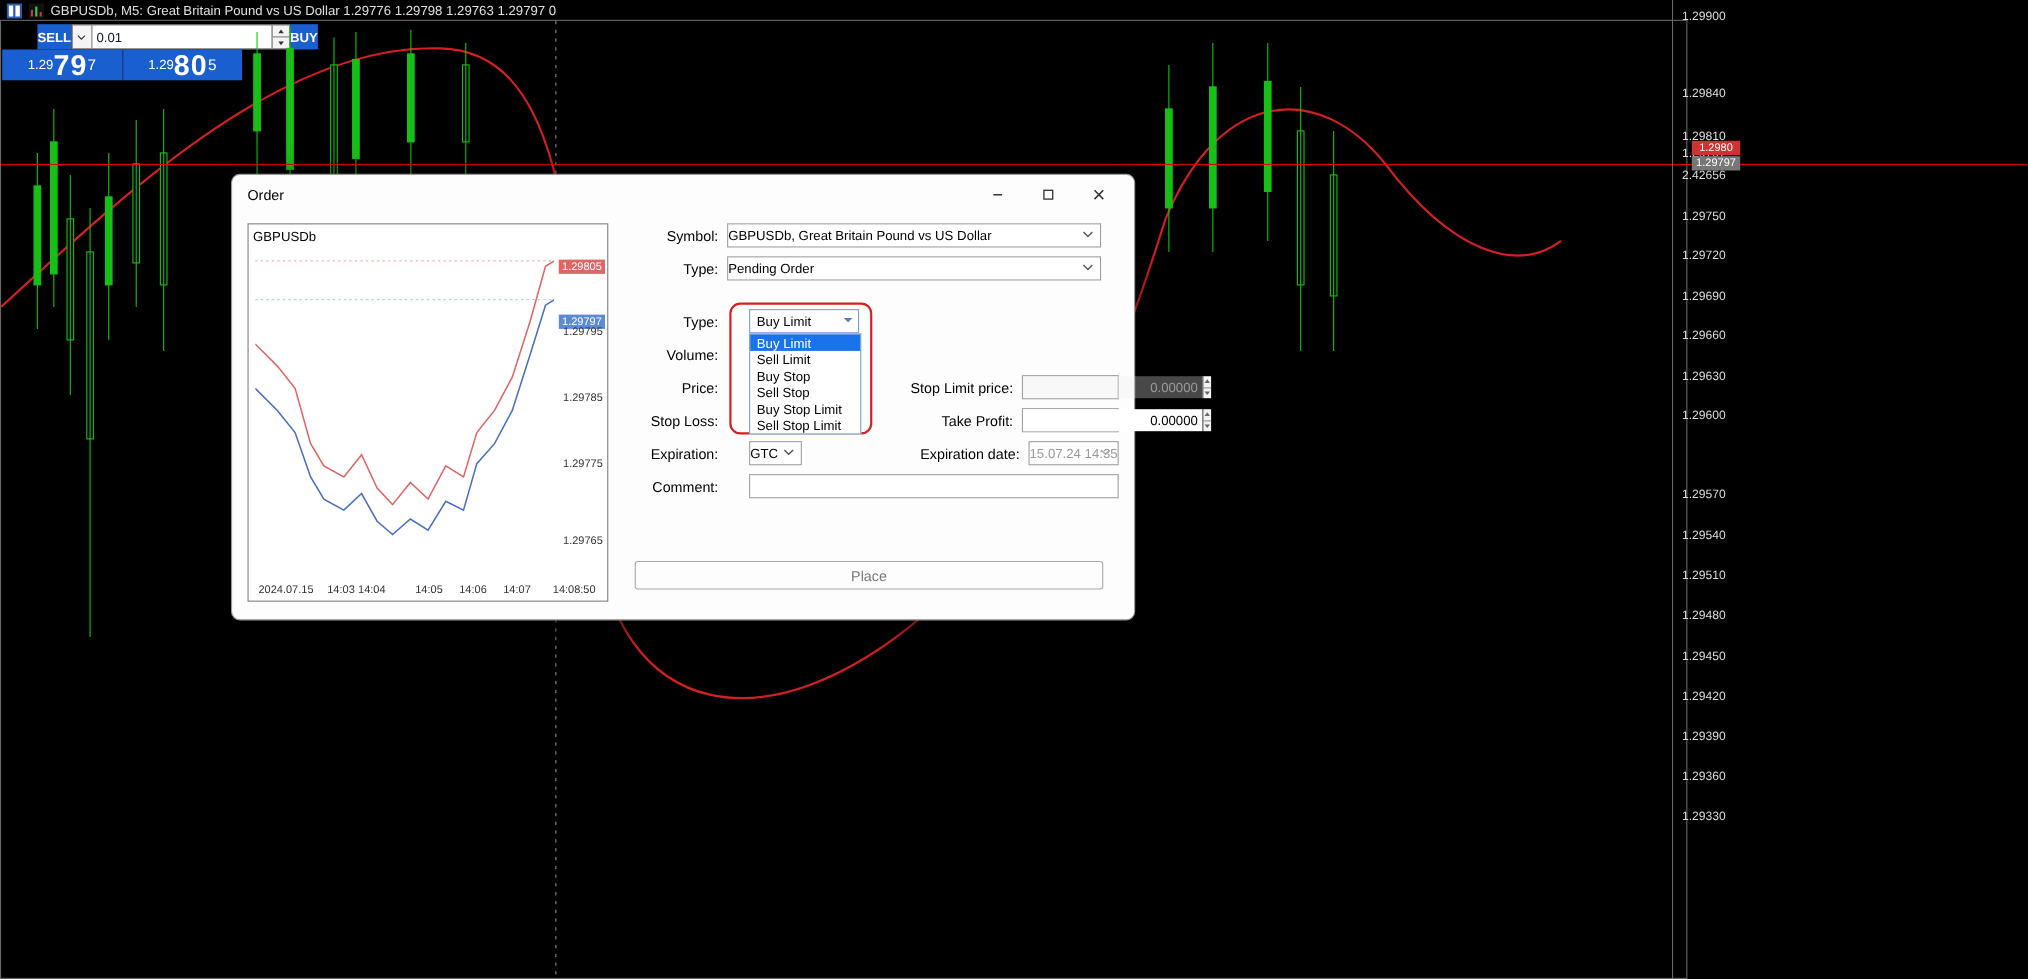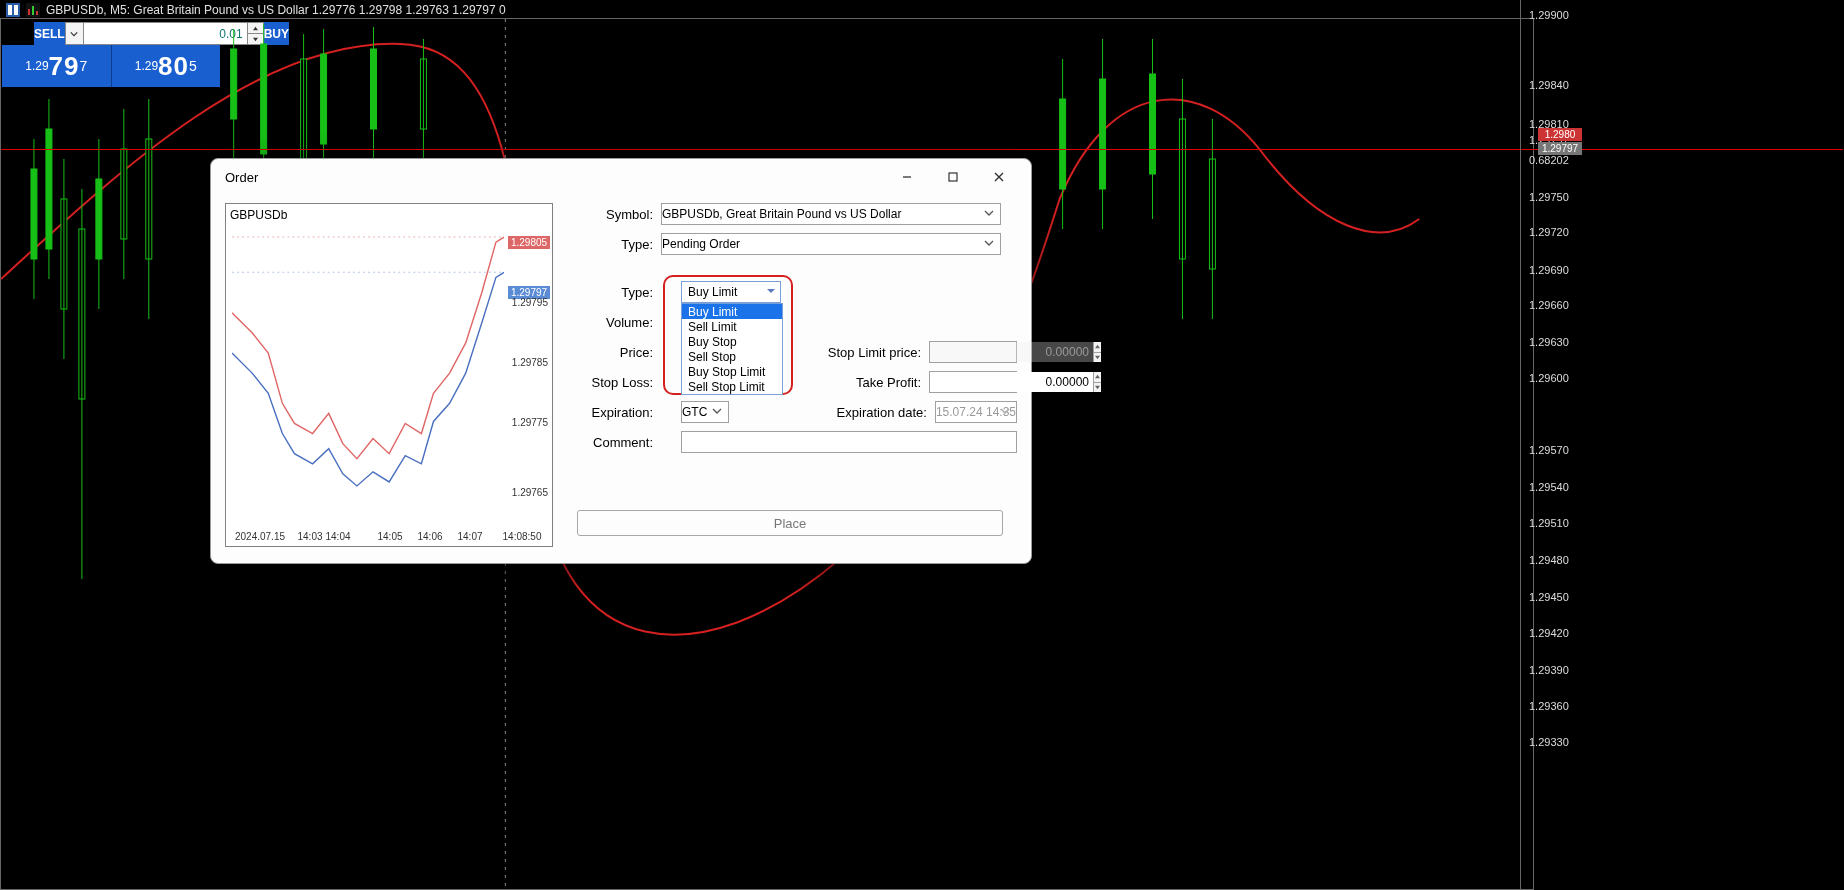--- a/index.html
+++ b/index.html
@@ -42,34 +42,34 @@
   .oc-vol-wrap {
     flex:1; height:23px; display:flex;
     border:1px solid #888;
   }
   .oc-vol-dd {
     width:18px; background:#f4f4f4; border-right:1px solid #888;
     display:flex; align-items:center; justify-content:center; cursor:pointer;
   }
   .oc-vol-dd svg{width:8px;height:8px;}
   .oc-vol-input {
-    flex:1; background:#fff; color:#0f766e; font-size:12px;
-    text-align:right; padding:2px 4px; border:none; outline:none;
+    flex:1; background:#fff; color:#0f172a; font-size:12px;
+    text-align:left; padding:2px 4px; border:none; outline:none;
   }
   .oc-vol-spin {
     width:16px; display:flex; flex-direction:column;
   }
   .oc-vol-spin div{
     flex:1; background:#f4f4f4; border-left:1px solid #888;
     display:flex; align-items:center; justify-content:center; cursor:pointer;
   }
   .oc-vol-spin div:first-child{border-bottom:1px solid #888;}
   .oc-vol-spin svg{width:7px;height:5px;}
   .oc-price-row {
-    position:absolute; top:23px; left:0; width:100%; height:42px;
+    position:absolute; top:23px; left:0; width:100%; height:28px;
     display:flex;
   }
   .oc-price {
     flex:1; background:#1a5fd0; color:#fff;
     display:flex; align-items:center; justify-content:center;
     cursor:pointer; position:relative;
   }
   .oc-price.sell{ border-right:1px solid #0d3c88;}
   .oc-price .big{ font-size:26px; font-weight:700; letter-spacing:1px;}
   .oc-price .sm{ font-size:12px; }
@@ -318,21 +318,21 @@
   </svg>
 
   <div class="hline-red" style="top:130px;right:-310px;left:0;"></div>
 </div>
 
 <div class="price-scale">
   <div class="yt" style="top:15px">1.29900</div>
   <div class="yt" style="top:85px">1.29840</div>
   <div class="yt" style="top:124px">1.29810</div>
   <div class="yt" style="top:140px">1.29797</div>
-  <div class="yt" style="top:160px">0.68202</div>
+  <div class="yt" style="top:160px">2.42656</div>
   <div class="yt" style="top:197px">1.29750</div>
   <div class="yt" style="top:232px">1.29720</div>
   <div class="yt" style="top:270px">1.29690</div>
   <div class="yt" style="top:305px">1.29660</div>
   <div class="yt" style="top:342px">1.29630</div>
   <div class="yt" style="top:378px">1.29600</div>
   <div class="yt" style="top:450px">1.29570</div>
   <div class="yt" style="top:487px">1.29540</div>
   <div class="yt" style="top:523px">1.29510</div>
   <div class="yt" style="top:560px">1.29480</div>

